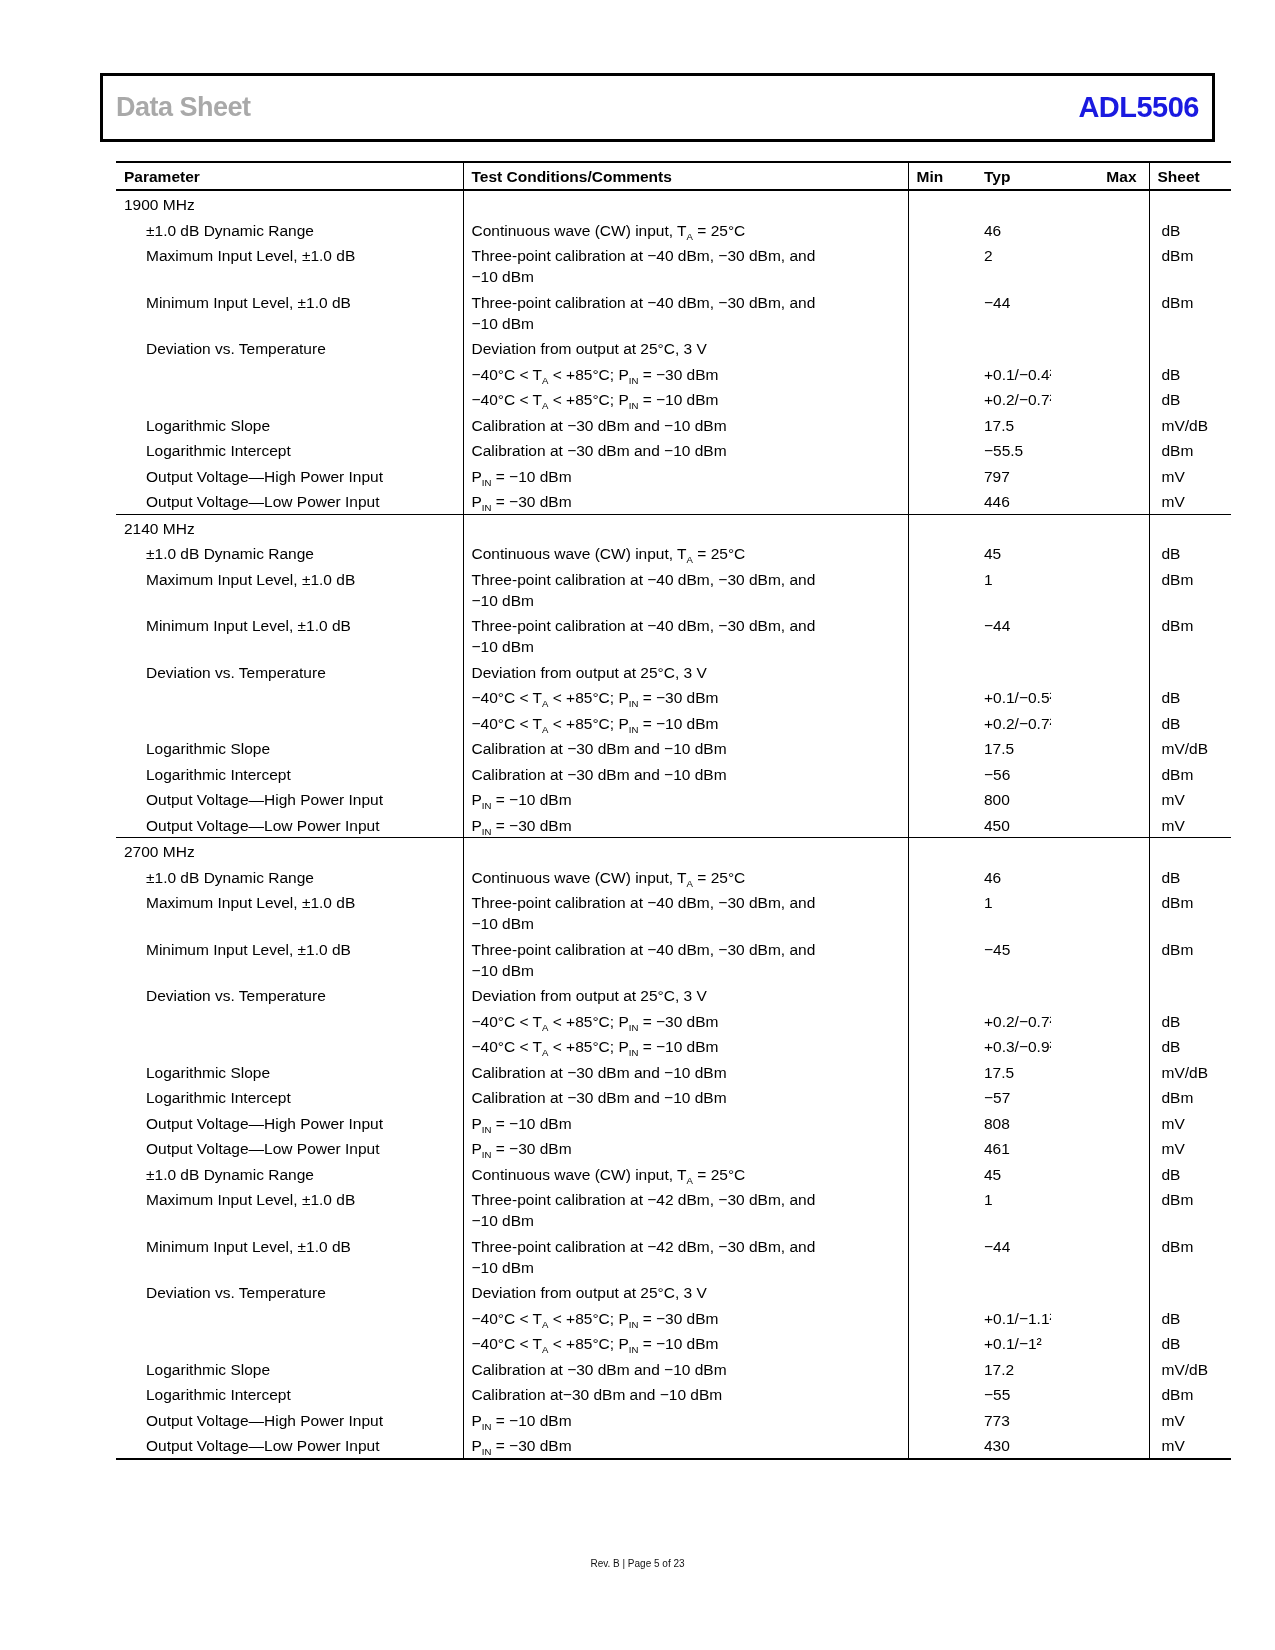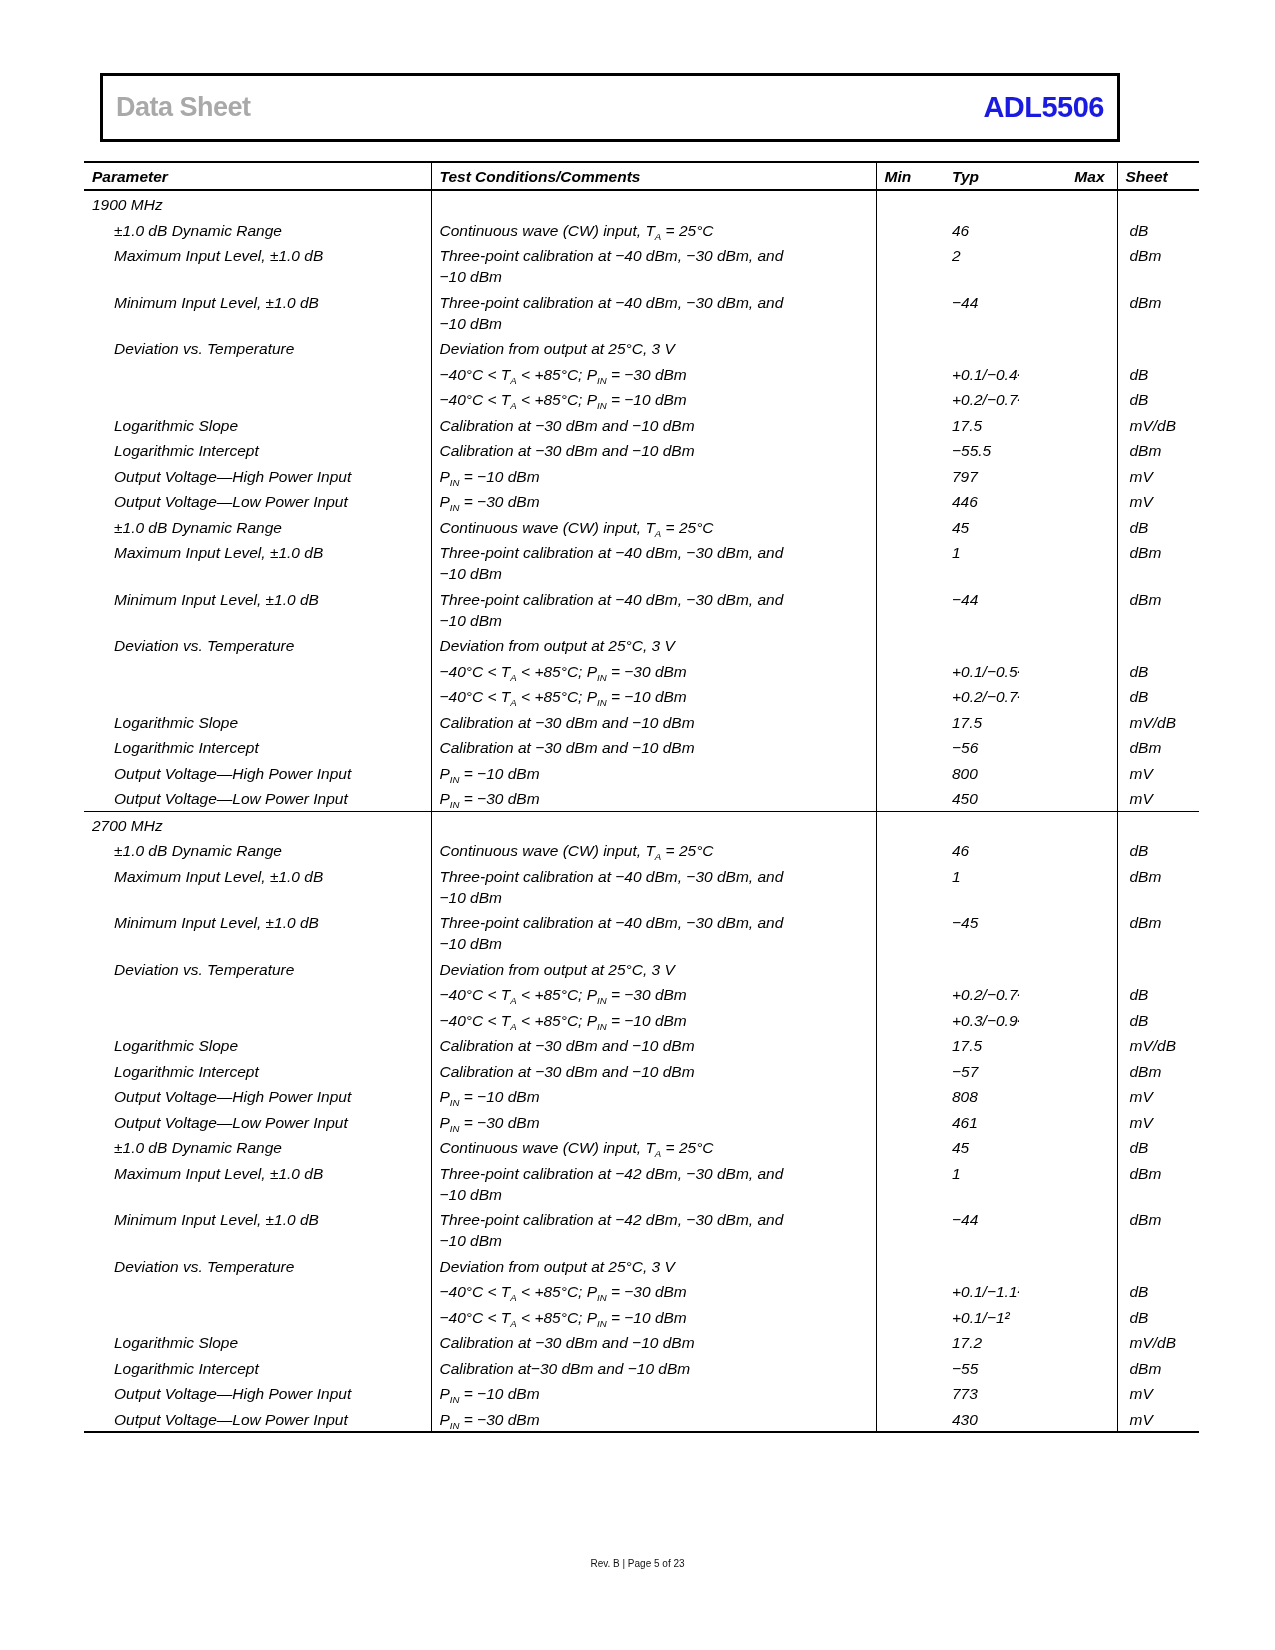--- a/index.html
+++ b/index.html
@@ -16,21 +16,21 @@
     position: relative;
     width: 1275px;
     height: 1650px;
     overflow: hidden;
   }
   
   .header-box {
     position: absolute;
     left: 100px;
     top: 73px;
-    width: 1020px;
+    width: 1115px;
     height: 69px;
     box-sizing: border-box;
     border: 3px solid #000;
     display: flex;
     justify-content: space-between;
     align-items: center;
     padding: 0 13px;
   }
   .doc-type {
     color: #a9a9a9;
@@ -40,27 +40,26 @@
   }
   .part-no {
     color: #1a1ae0;
     font-size: 29px;
     font-weight: bold;
     letter-spacing: -0.5px;
   }
   
   table.spec {
     position: absolute;
-    left: 84px;
+    left: 116px;
     top: 161px;
     width: 1115px;
     border-collapse: collapse;
     table-layout: fixed;
     font-size: 15.5px;
-    font-style: italic;
   }
   table.spec col.c-param { width: 347px; }
   table.spec col.c-cond  { width: 445px; }
   table.spec col.c-min   { width: 68px;  }
   table.spec col.c-typ   { width: 75px;  }
   table.spec col.c-max   { width: 98px;  }
   table.spec col.c-unit  { width: 82px;  }
 
   table.spec th {
     border-top: 2px solid #000;
@@ -215,20 +214,28 @@
           <td class="cell unit">mV</td>
         </tr>
         <tr>
           <td class="cell param indent">Output Voltage—Low Power Input</td>
           <td class="cell cond">P<sub>IN</sub> = −30 dBm</td>
           <td class="cell min"></td>
           <td class="cell typ">446</td>
           <td class="cell max"></td>
           <td class="cell unit">mV</td>
         </tr>
+        <tr class="section-row">
+          <td class="cell param section-title">2140 MHz</td>
+          <td class="cell cond"></td>
+          <td class="cell min"></td>
+          <td class="cell typ"></td>
+          <td class="cell max"></td>
+          <td class="cell unit"></td>
+        </tr>
         <tr>
           <td class="cell param indent">±1.0 dB Dynamic Range</td>
           <td class="cell cond">Continuous wave (CW) input, T<sub>A</sub> = 25°C</td>
           <td class="cell min"></td>
           <td class="cell typ">45</td>
           <td class="cell max"></td>
           <td class="cell unit">dB</td>
         </tr>
         <tr>
           <td class="cell param indent">Maximum Input Level, ±1.0 dB</td>

